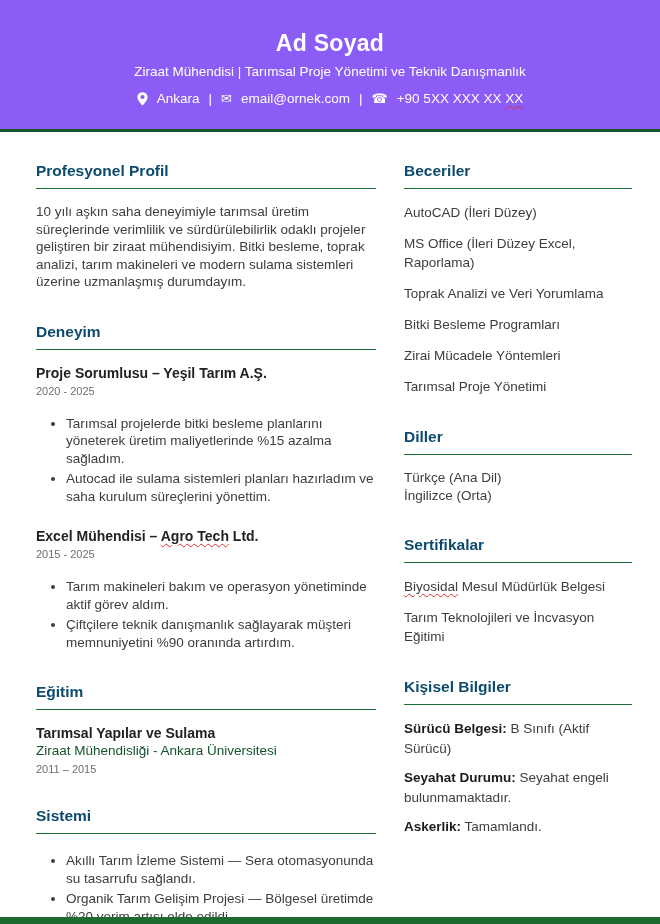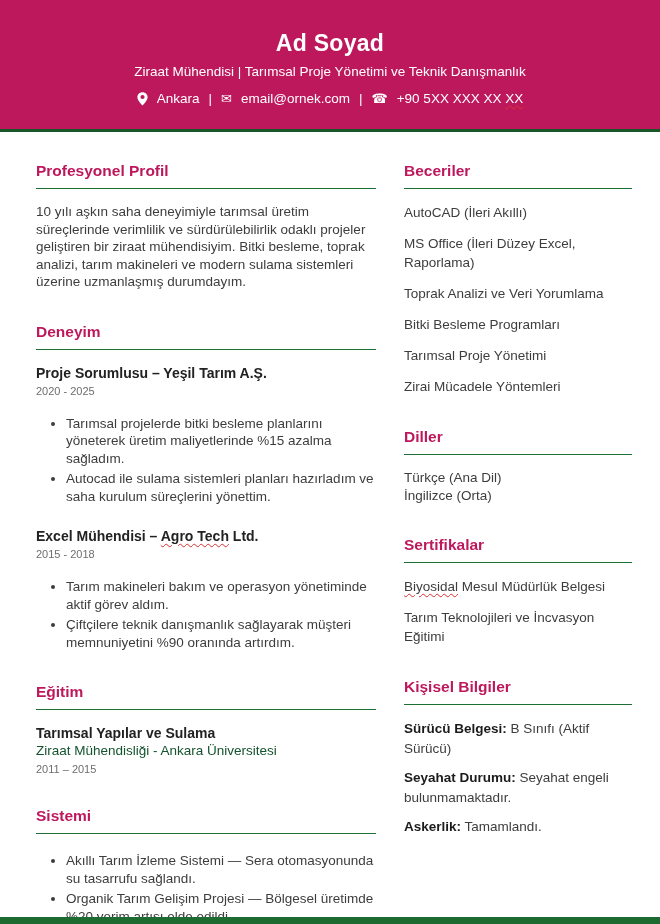--- a/index.html
+++ b/index.html
@@ -10,21 +10,21 @@
     position: relative;
     width: 660px;
     height: 924px;
     margin: 0 auto;
     background: #ffffff;
     overflow: hidden;
   }
 
   
   .header {
-    background: #be185d;
+    background: #8b5cf6;
     border-bottom: 3px solid #195628;
     color: #ffffff;
     text-align: center;
     padding: 30px 20px 24px 20px;
     height: 132px;
   }
   .header .name {
     font-size: 23px;
     font-weight: bold;
     letter-spacing: 0.3px;
@@ -48,21 +48,21 @@
   .columns {
     display: flex;
     gap: 28px;
     padding: 30px 28px 0 36px;
   }
   .col-left  { width: 340px; flex: 0 0 340px; }
   .col-right { flex: 1; }
 
   .section { margin-bottom: 32px; }
   .section-heading {
-    color: #be185d;
+    color: #0c4a6e;
     font-size: 15.5px;
     font-weight: bold;
     margin: 0 0 14px 0;
     padding-bottom: 8px;
     border-bottom: 1.5px solid #1d7034;
   }
 
   .body-text, li, .skill-item, .cert-item, .lang-item, .personal-item {
     font-size: 13.5px;
     color: #3d3d3d;
@@ -156,21 +156,21 @@
           <div class="job-title">Proje Sorumlusu – Yeşil Tarım A.Ş.</div>
           <div class="job-dates">2020 - 2025</div>
           <ul class="bullets">
             <li>Tarımsal projelerde bitki besleme planlarını yöneterek üretim maliyetlerinde %15 azalma sağladım.</li>
             <li>Autocad ile sulama sistemleri planları hazırladım ve saha kurulum süreçlerini yönettim.</li>
           </ul>
         </div>
 
         <div class="job">
           <div class="job-title"><span>Excel Mühendisi – </span><span class="sq">Agro Tech</span><span> Ltd.</span></div>
-          <div class="job-dates">2015 - 2018</div>
+          <div class="job-dates">2015 - 2025</div>
           <ul class="bullets">
             <li>Tarım makineleri bakım ve operasyon yönetiminde aktif görev aldım.</li>
             <li>Çiftçilere teknik danışmanlık sağlayarak müşteri memnuniyetini %90 oranında artırdım.</li>
           </ul>
         </div>
       </div>
 
       <div class="section">
         <h2 class="section-heading">Eğitim</h2>
         <div class="edu-program">Tarımsal Yapılar ve Sulama</div>
@@ -185,26 +185,26 @@
           <li>Organik Tarım Gelişim Projesi — Bölgesel üretimde %20 verim artışı elde edildi.</li>
         </ul>
       </div>
 
     </div>
 
     <div class="col-right">
 
       <div class="section">
         <h2 class="section-heading">Beceriler</h2>
-        <div class="skill-item">AutoCAD (İleri Akıllı)</div>
+        <div class="skill-item">AutoCAD (İleri Düzey)</div>
         <div class="skill-item">MS Office (İleri Düzey Excel, Raporlama)</div>
         <div class="skill-item">Toprak Analizi ve Veri Yorumlama</div>
         <div class="skill-item">Bitki Besleme Programları</div>
+        <div class="skill-item">Zirai Mücadele Yöntemleri</div>
         <div class="skill-item">Tarımsal Proje Yönetimi</div>
-        <div class="skill-item">Zirai Mücadele Yöntemleri</div>
       </div>
 
       <div class="section">
         <h2 class="section-heading">Diller</h2>
         <div class="lang-item">Türkçe (Ana Dil)</div>
         <div class="lang-item">İngilizce (Orta)</div>
       </div>
 
       <div class="section">
         <h2 class="section-heading">Sertifikalar</h2>

